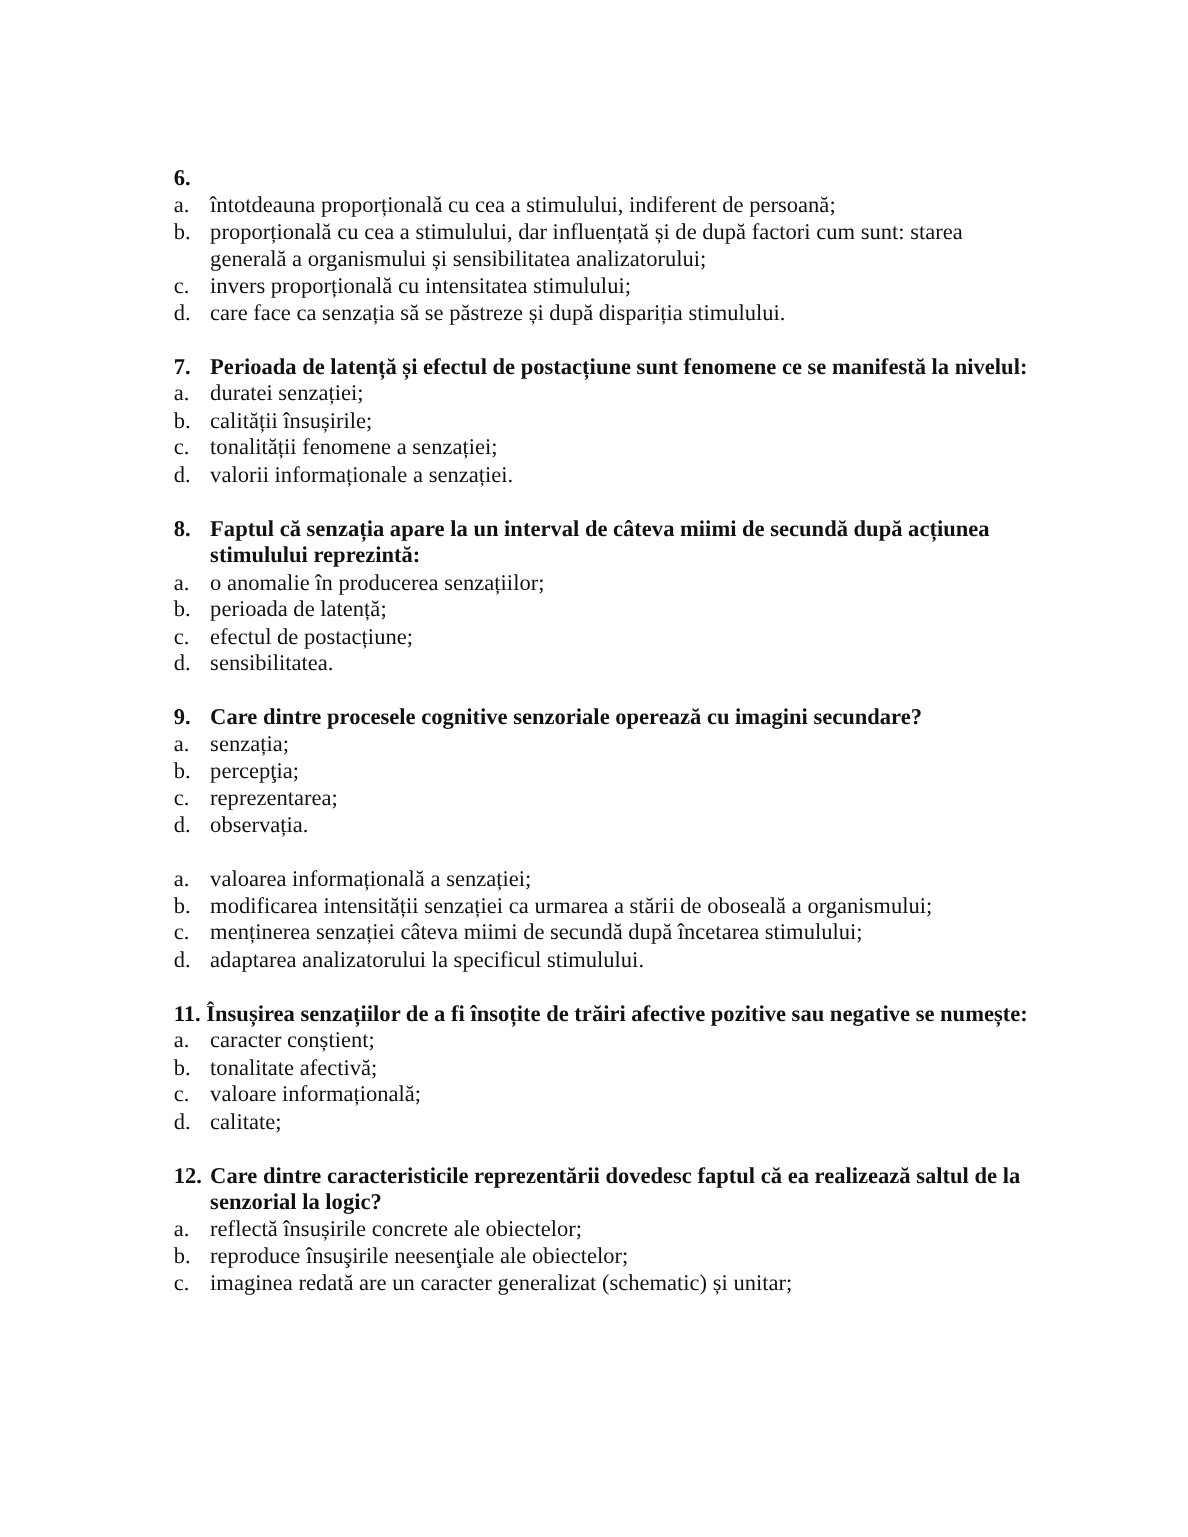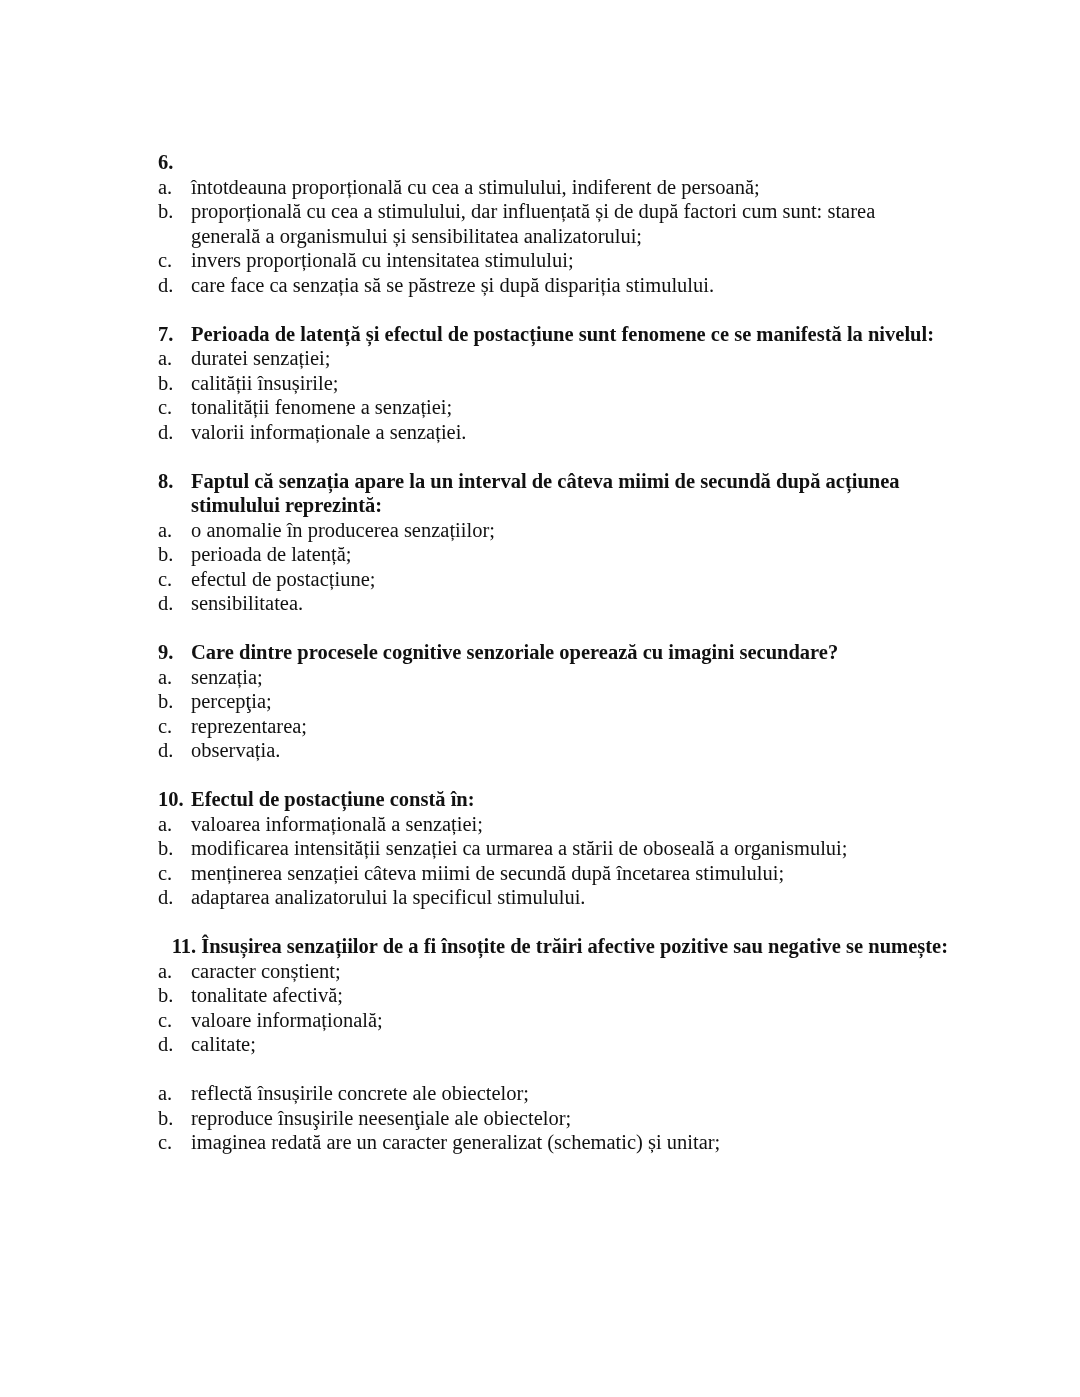--- a/index.html
+++ b/index.html
@@ -7,21 +7,21 @@
     width: 1080px; height: 1397px; position: relative; overflow: hidden;
     font-family: "Liberation Serif", "DejaVu Serif", serif;
     color: #111111;
   }
   .page { position: absolute; left: 158px; top: 150px; width: 790px; }
   .question { margin: 0 0 24.5px 0; }
   .q-title {
     display: flex; font-weight: bold; font-size: 20.5px; line-height: 24.5px;
   }
   .q-title.hang .q-num { width: 33px; flex: none; }
-  .q-title.flow { display: block; text-align: right; }
+  .q-title.flow { display: block; }
   .q-title.flow .q-num { margin-right: 5px; }
   .q-num { }
   .opt { display: flex; font-size: 20.5px; line-height: 24.5px; }
   .opt-letter { width: 33px; flex: none; }
   .opt-text { flex: 1; }
 </style>
 </head>
 <body>
 
 <div class="page">
@@ -111,24 +111,20 @@
         <span class="opt-letter">c.</span>
         <span class="opt-text">reprezentarea;</span>
       </div>
     <div class="opt">
         <span class="opt-letter">d.</span>
         <span class="opt-text">observația.</span>
       </div>
   </div>
 
   <div class="question">
-    <div class="q-title hang">
-      <span class="q-num">10.</span>
-      <span class="q-text">Efectul de postacțiune constă în:</span>
-    </div>
     <div class="opt">
         <span class="opt-letter">a.</span>
         <span class="opt-text">valoarea informațională a senzației;</span>
       </div>
     <div class="opt">
         <span class="opt-letter">b.</span>
         <span class="opt-text">modificarea intensității senzației ca urmarea a stării de oboseală a organismului;</span>
       </div>
     <div class="opt">
         <span class="opt-letter">c.</span>
@@ -156,20 +152,24 @@
         <span class="opt-letter">c.</span>
         <span class="opt-text">valoare informațională;</span>
       </div>
     <div class="opt">
         <span class="opt-letter">d.</span>
         <span class="opt-text">calitate;</span>
       </div>
   </div>
 
   <div class="question">
+    <div class="q-title hang">
+      <span class="q-num">12.</span>
+      <span class="q-text">Care dintre caracteristicile reprezentării dovedesc faptul că ea realizează saltul de la senzorial la logic?</span>
+    </div>
     <div class="opt">
         <span class="opt-letter">a.</span>
         <span class="opt-text">reflectă însușirile concrete ale obiectelor;</span>
       </div>
     <div class="opt">
         <span class="opt-letter">b.</span>
         <span class="opt-text">reproduce însuşirile neesenţiale ale obiectelor;</span>
       </div>
     <div class="opt">
         <span class="opt-letter">c.</span>

